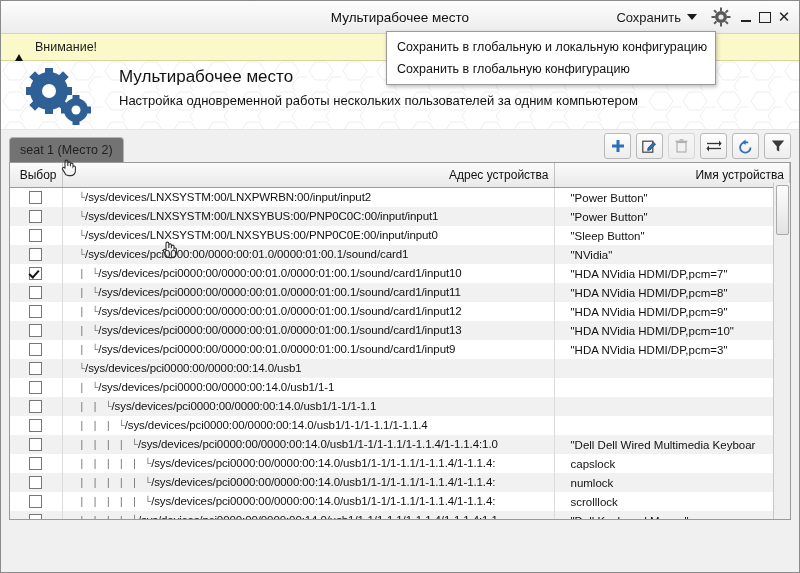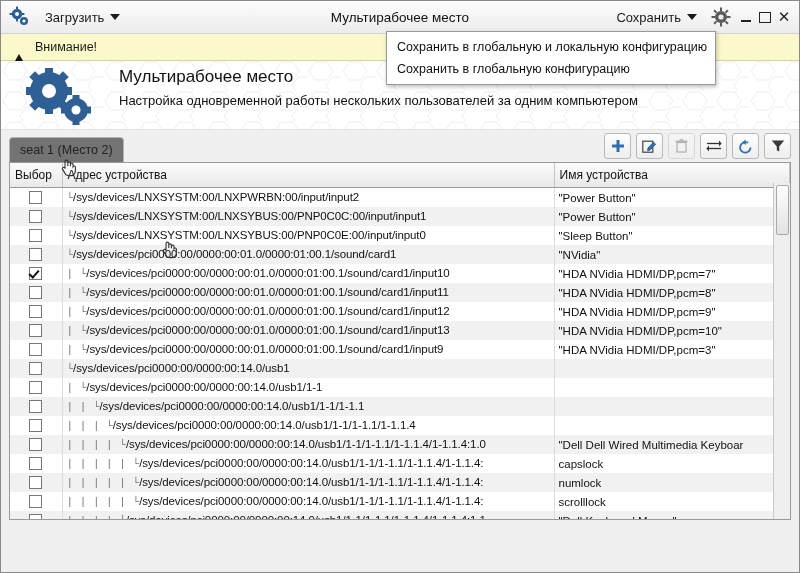--- a/index.html
+++ b/index.html
@@ -235,31 +235,31 @@
     border-collapse: collapse;
     width: 100%;
     table-layout: fixed;
     font-size: 12px;
   }
   table.dev th {
     background: linear-gradient(#fbfbfb, #e9e9e9);
     border-right: 1px solid #c3c3c3;
     border-bottom: 1px solid #9a9a9a;
     font-weight: normal;
-    text-align: left;
+    text-align: right;
     padding: 3px 5px;
     height: 18px;
     color: #111;
     font-size: 12px;
     white-space: nowrap;
     overflow: hidden;
   }
   table.dev td {
     border-right: 1px solid #dcdcdc;
-    padding: 0 4px;
+    padding: 0 16px;
     height: 19px;
     white-space: nowrap;
     overflow: hidden;
     color: #111;
     font-size: 11.5px;
   }
   tr.alt td { background: #f1f1f1; }
   td.c-check { text-align: center; padding: 0; }
   .cbx {
     width: 11px; height: 11px;
@@ -339,42 +339,20 @@
     height: 14px;
     background: #f0f0f0;
   }
 </style>
 </head>
 <body>
 
 <div class="app">
 
   <div class="titlebar">
-    <div class="tb-left">
-      <span class="gear-logo">
-        <svg width="22" height="22" viewBox="0 0 22 22">
-          <g fill="#2b5c9b">
-            <circle cx="8" cy="8" r="5.2"></circle>
-            <circle cx="15" cy="15" r="4"></circle>
-          </g>
-          <circle cx="8" cy="8" r="2" fill="#fdfdfd"></circle>
-          <circle cx="15" cy="15" r="1.6" fill="#fdfdfd"></circle>
-          <g fill="#2b5c9b">
-            <rect x="7" y="0.6" width="2" height="3"></rect>
-            <rect x="7" y="12.4" width="2" height="3"></rect>
-            <rect x="0.6" y="7" width="3" height="2"></rect>
-            <rect x="12.4" y="7" width="3" height="2"></rect>
-          </g>
-        </svg>
-      </span>
-      <div class="tb-menu">
-        <span>Загрузить</span>
-        <span class="caret-down"></span>
-      </div>
-    </div>
 
     <div class="tb-title">Мультирабочее место</div>
 
     <div class="tb-right">
       <div class="tb-menu">
         <span>Сохранить</span>
         <span class="caret-down"></span>
       </div>
       <span class="gear-settings">
         <svg width="20" height="20" viewBox="0 0 20 20">

